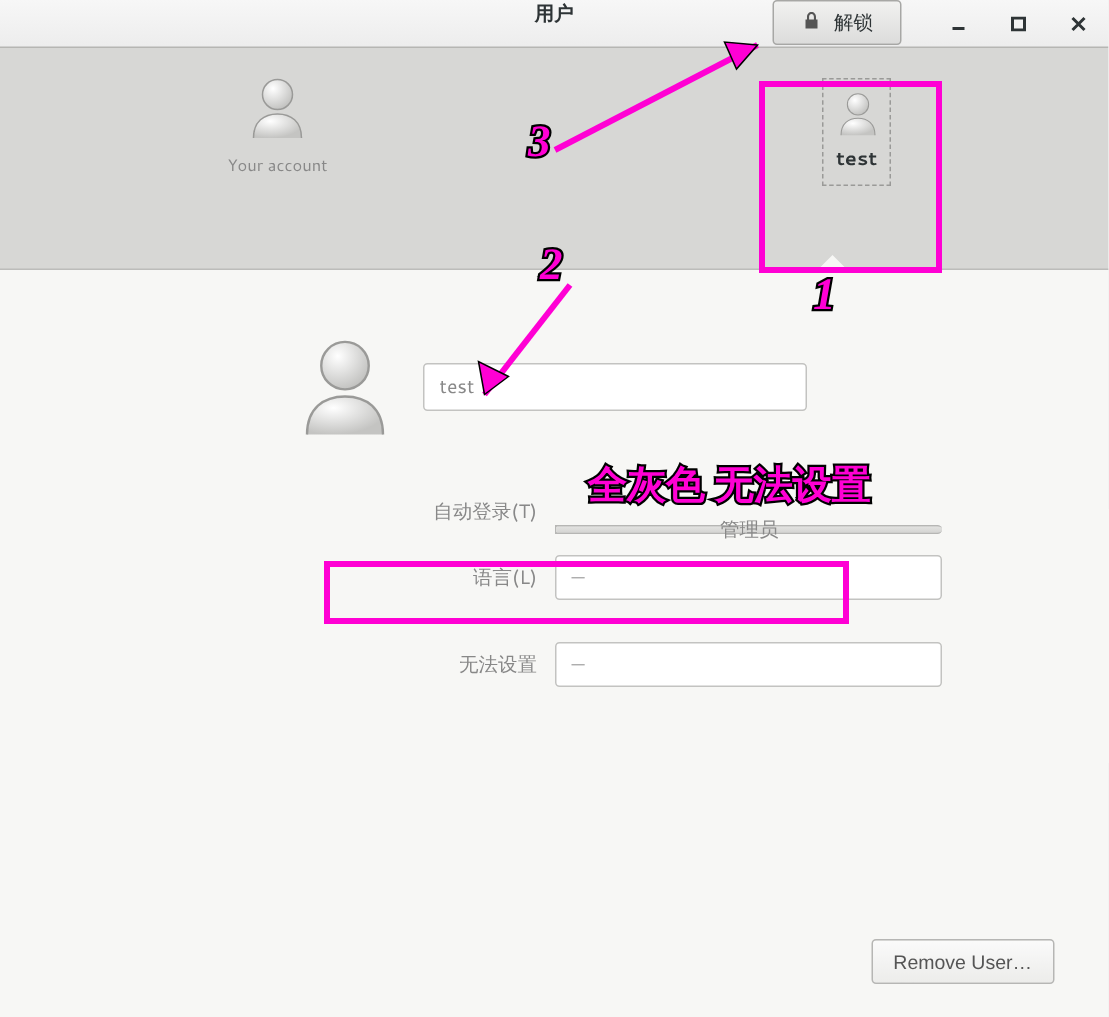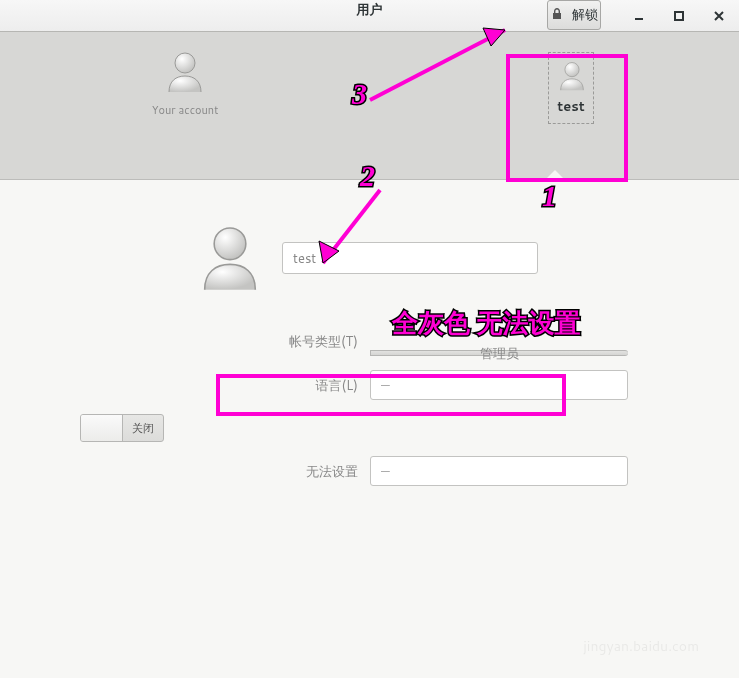--- a/index.html
+++ b/index.html
@@ -24,21 +24,21 @@
     }
     .titlebar .title {
       position: absolute;
       left: 50%;
       transform: translateX(-50%);
       font-weight: bold;
     }
     .unlock-btn {
       margin-left: auto;
       height: 30px;
-      padding: 0 2px;
+      padding: 0 18px;
       background: linear-gradient(#f1f1f0, #dcdcdb);
       border: 1px solid #a7a7a5;
       border-radius: 3px;
       display: flex;
       align-items: center;
       gap: 8px;
       cursor: pointer;
       font-size: 13px;
       color: #2e3436;
     }
@@ -327,49 +327,48 @@
         <circle cx="24" cy="15" r="10" fill="url(#g3)" stroke="#9a9a98"></circle>
         <path d="M8 44c0-11 7-16 16-16s16 5 16 16" fill="url(#g3)" stroke="#9a9a98"></path>
       </svg>
     </span>
     <div class="name-field">
       <span>test</span>
     </div>
   </div>
 
   <div class="form-row">
-    <div class="form-label">帐号类型(T)</div>
+    <div class="form-label">自动登录(T)</div>
     <div class="seg-control">
       <div class="seg-btn">管理员</div>
     </div>
   </div>
 
   <div class="form-row">
     <div class="form-label">语言(L)</div>
     <div class="text-field">
       <span>—</span>
     </div>
   </div>
 
 
   <div class="form-row">
-    <div class="switch">
-      <div class="slider"></div>
-      <div class="label">关闭</div>
-    </div>
   </div>
 
   <div class="form-row">
     <div class="form-label">无法设置</div>
     <div class="text-field">
       <span>—</span>
     </div>
   </div>
 
   <div class="watermark">jingyan.baidu.com</div>
+  <button class="remove-btn">
+    <span>Remove User…</span>
+  </button>
 </div>
 
 <svg class="overlay" width="739" height="678">
 
   <rect class="anno-rect" x="508" y="56" width="118" height="124"></rect>
 
   <rect class="anno-rect" x="218" y="376" width="346" height="38"></rect>
 
   <path d="M370 100 L505 30" stroke="#ff00d4" stroke-width="4" fill="none"></path>
   <path d="M505 30 l-22 -2 l8 18 z" fill="#ff00d4" stroke="#000" stroke-width="1"></path>

